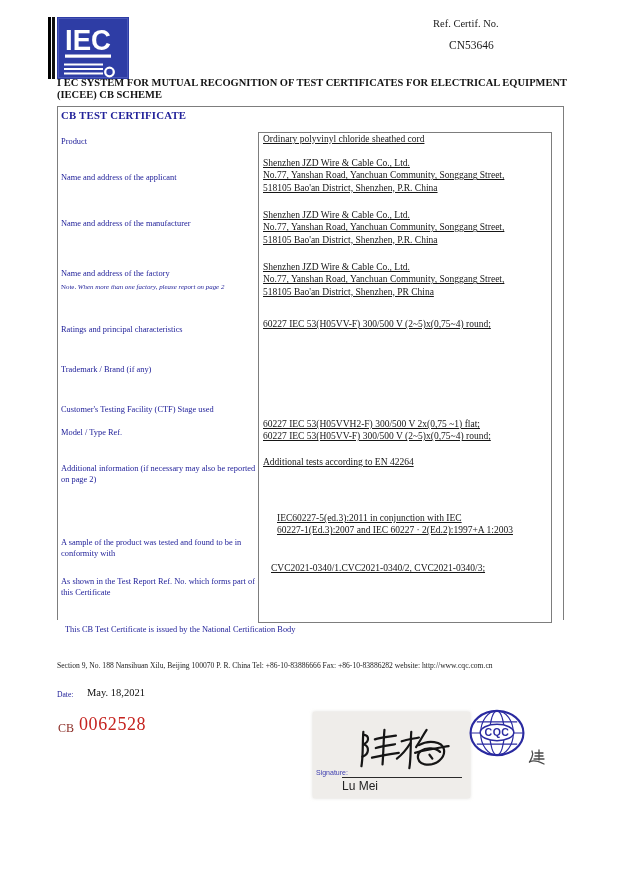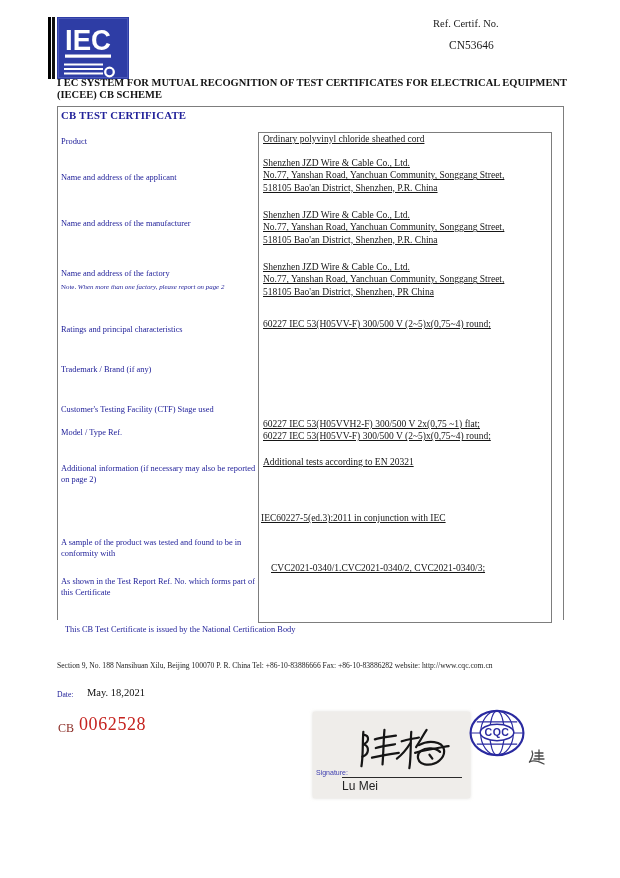--- a/index.html
+++ b/index.html
@@ -92,23 +92,24 @@
     <div>No.77, Yanshan Road, Yanchuan Community, Songgang Street,</div>
     <div>518105 Bao'an District, Shenzhen, PR China</div>
   </div>
   <div class="abs val" style="left:263px; top:318px;">
     <div>60227 IEC 53(H05VV-F) 300/500 V (2~5)x(0,75~4) round;</div>
   </div>
   <div class="abs val" style="left:263px; top:418px;">
     <div>60227 IEC 53(H05VVH2-F) 300/500 V 2x(0,75 ~1) flat;</div>
     <div>60227 IEC 53(H05VV-F) 300/500 V (2~5)x(0,75~4) round;</div>
   </div>
-  <div class="abs val" style="left:263px; top:456px;">Additional tests according to EN 20321</div>
-  <div class="abs val" style="left:261px; top:512px;">
+  <div class="abs val" style="left:263px; top:456px;">Additional tests according to EN 42264</div>
+  <div class="abs val" style="left:277px; top:512px;">
     <div>IEC60227-5(ed.3):2011 in conjunction with IEC</div>
+    <div>60227-1(Ed.3):2007 and IEC 60227 · 2(Ed.2):1997+A 1:2003</div>
   </div>
   <div class="abs val" style="left:271px; top:562px;">CVC2021-0340/1.CVC2021-0340/2, CVC2021-0340/3;</div>
 
   <div class="abs" style="left:65px; top:625px; font-size:8.4px; color:#22229a;">This CB Test Certificate is issued by the National Certification Body</div>
 
   <div class="abs" style="left:57px; top:661px; font-size:7.6px; color:#222;">Section 9, No. 188 Nansihuan Xilu, Beijing 100070 P. R. China Tel: +86-10-83886666 Fax: +86-10-83886282 website: http://www.cqc.com.cn</div>
 
   <div class="abs" style="left:57px; top:690px; font-size:7.6px; color:#22229a;">Date:</div>
   <div class="abs" style="left:87px; top:687px; font-size:10.5px; color:#111;">May. 18,2021</div>
 

